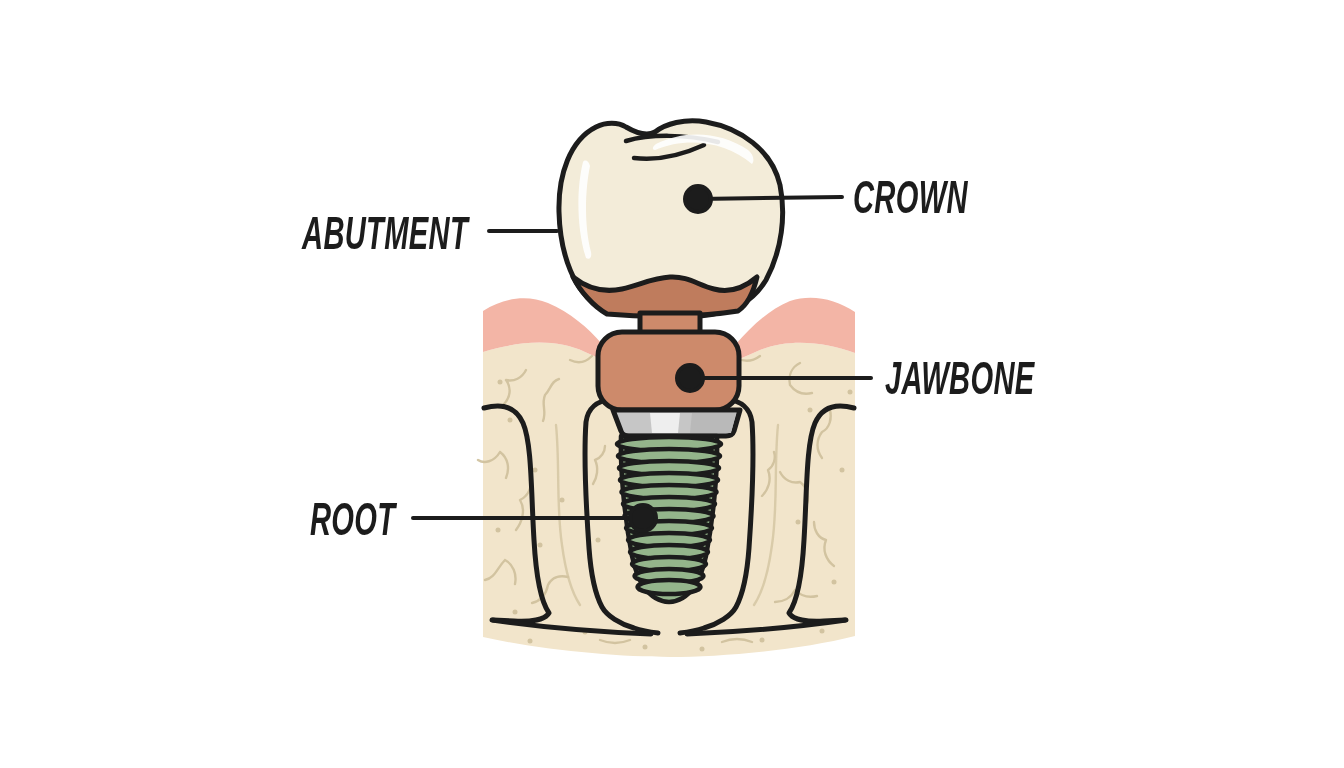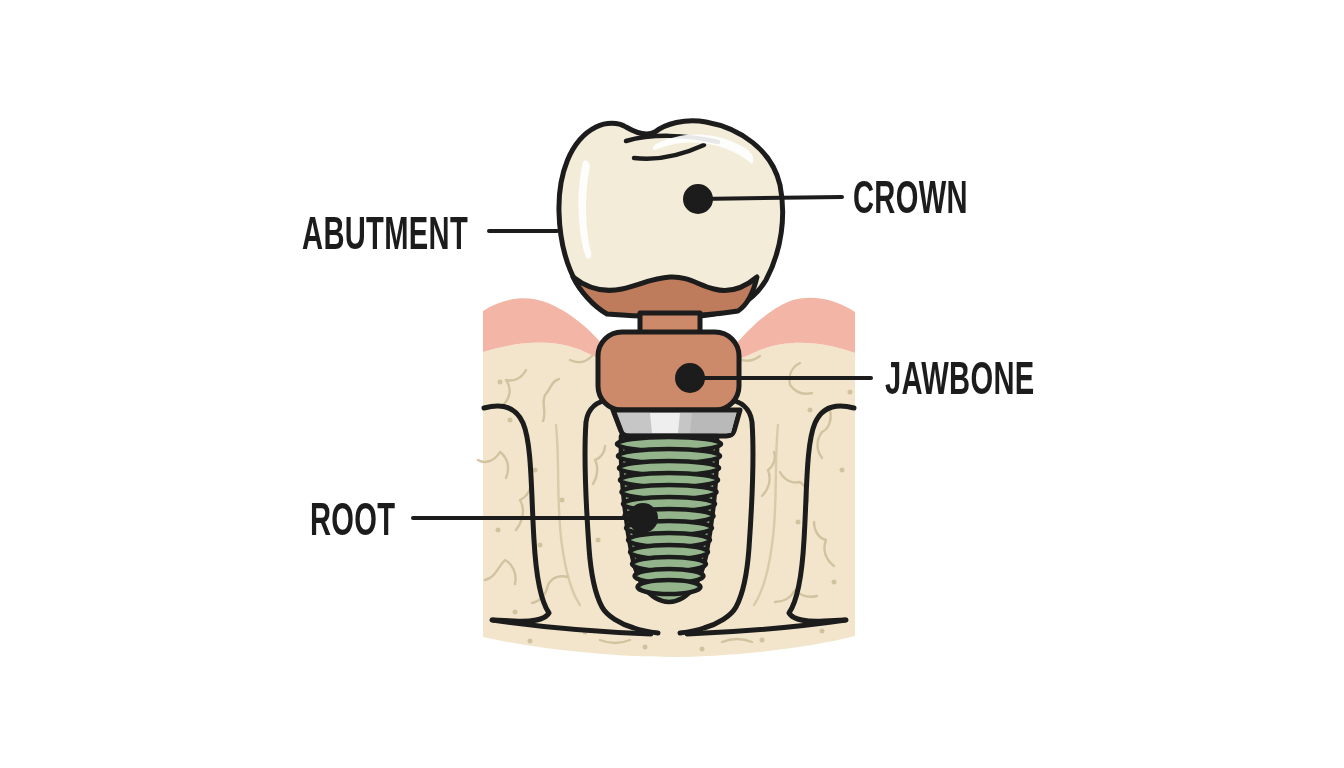--- a/index.html
+++ b/index.html
@@ -1,17 +1,17 @@
 <!DOCTYPE html>
 <html><head>
 <meta charset="utf-8">
 <title>Diagram</title>
 <style>
   html,body{margin:0;padding:0;background:#fff;}
-  .stage{position:relative;width:1124px;height:768px;overflow:hidden;background:#7dd3fc;}
+  .stage{position:relative;width:1124px;height:768px;overflow:hidden;background:#7dd3fc;font-style:italic;}
   .stage svg{position:absolute;left:0;top:0;width:1344px;height:768px;display:block;}
   .lbl{
     font-family:"Liberation Sans", sans-serif;
     font-weight:700;
     font-size:47px;
     letter-spacing:0.5px;
   }
 </style>
 </head>
 <body>

